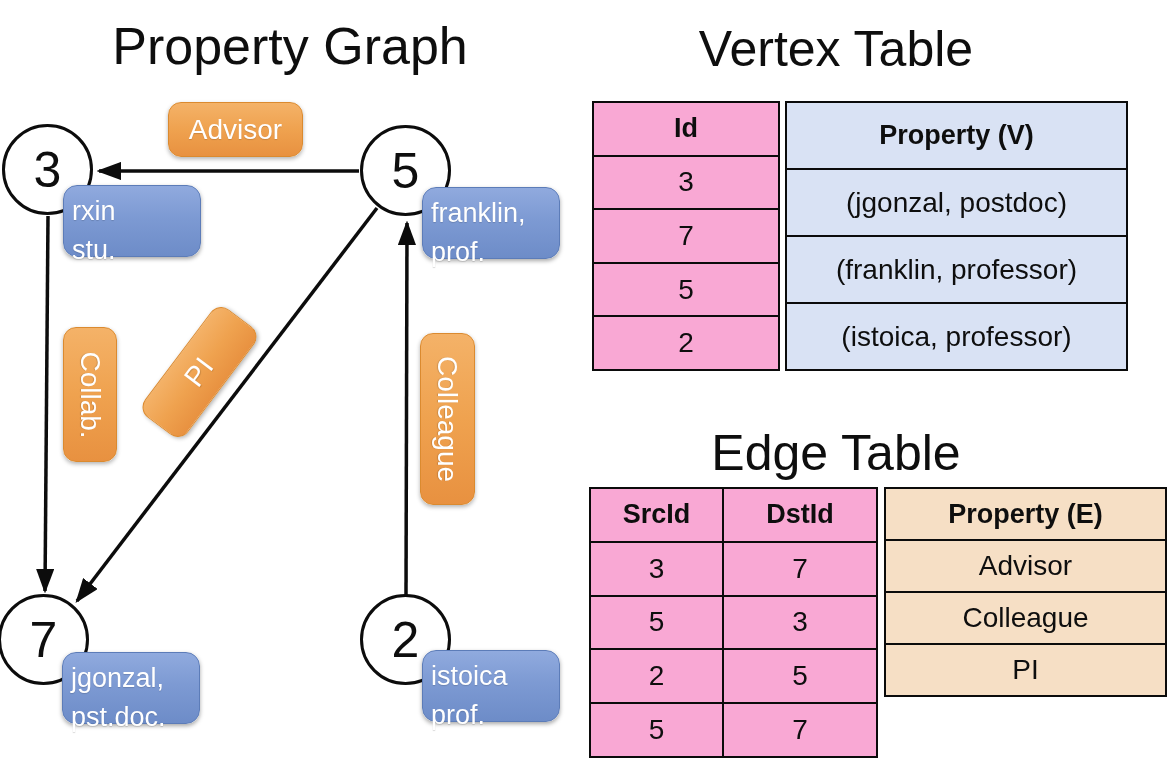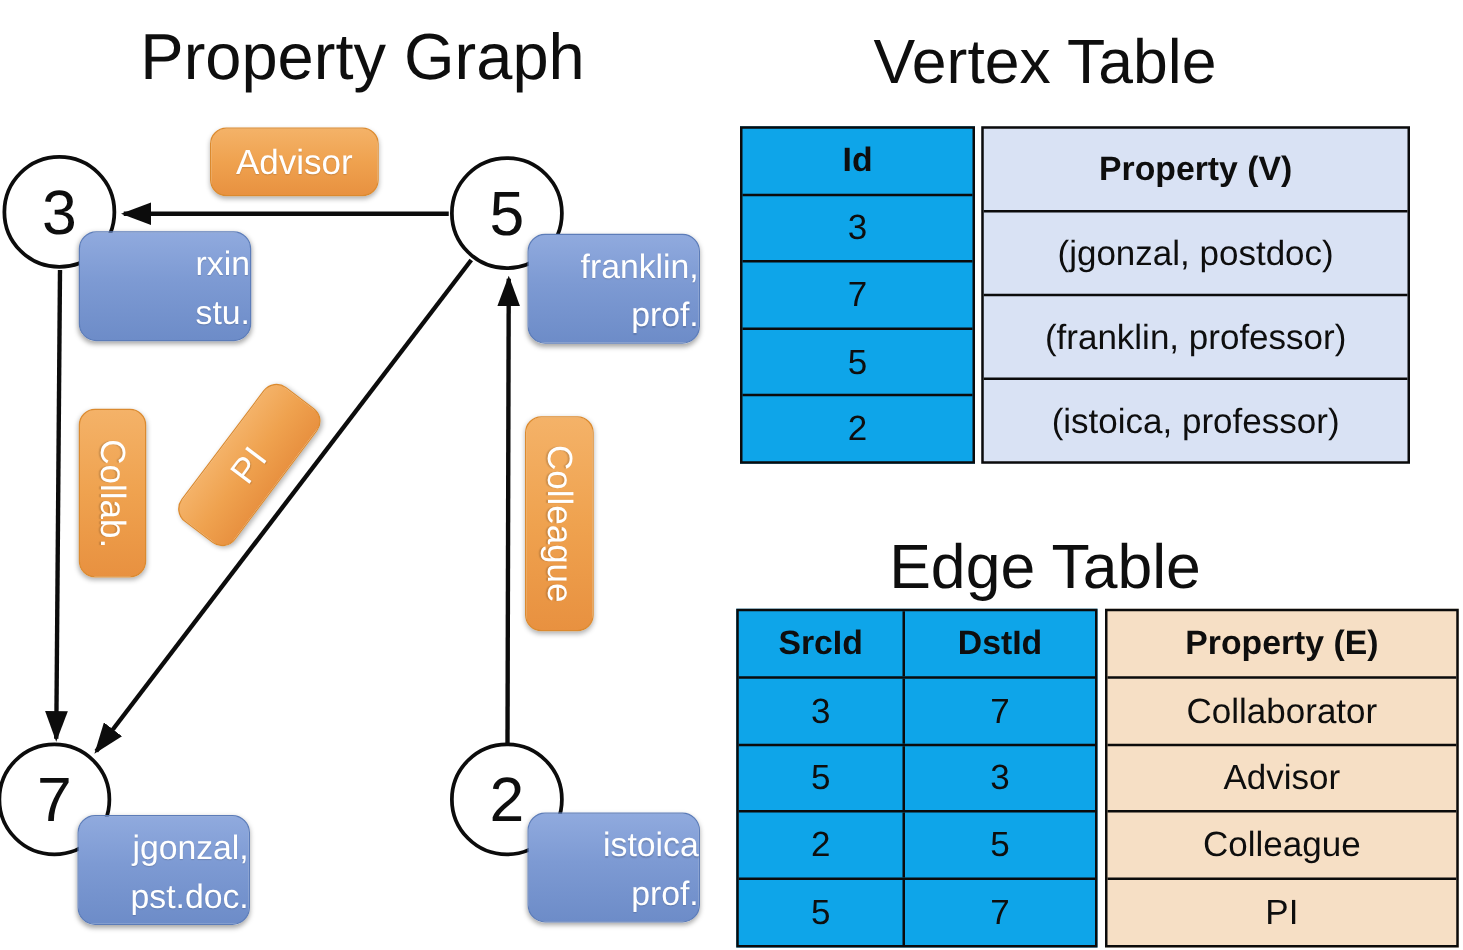--- a/index.html
+++ b/index.html
@@ -21,26 +21,25 @@
     position:absolute;width:85px;height:85px;border:3.5px solid #0c0c0c;border-radius:50%;
     background:#ffffff;display:flex;align-items:center;justify-content:center;
     font-size:50px;font-weight:300;color:#0e0e0e;z-index:2;
   }
   #circle-3{left:2px;top:124px;}
   #circle-5{left:360px;top:125px;}
   #circle-7{left:-2px;top:594px;}
   #circle-2{left:360px;top:594px;}
 
   .vbox{
-    position:absolute;width:138px;height:88px;border-radius:14px;z-index:3;
+    position:absolute;width:138px;height:72px;border-radius:14px;z-index:3;
     background:linear-gradient(180deg,#90AADE 0%,#7D9AD3 45%,#6D8CC8 100%);
     border:1.5px solid #5C7CB8;box-shadow:0 2px 4px rgba(0,0,0,0.35);
-    color:#fff;font-size:27px;line-height:1.45;padding:6px 0 0 20px;box-sizing:border-box;
+    color:#fff;font-size:27px;line-height:1.45;padding:6px 0 0 8px;box-sizing:border-box;
     text-shadow:0 1px 1px rgba(0,0,0,0.15);
-    text-align:right;
   }
   #vbox-rxin{left:63px;top:185px;}
   #vbox-franklin{left:422px;top:187px;}
   #vbox-jgonzal{left:62px;top:652px;}
   #vbox-istoica{left:422px;top:650px;}
 
   .ebox{
     position:absolute;z-index:4;border-radius:13px;
     background:linear-gradient(180deg,#F4B268 0%,#EFA24F 50%,#E89140 100%);
     border:1.5px solid #DB8A2F;box-shadow:0 2px 4px rgba(0,0,0,0.3);
@@ -49,36 +48,36 @@
   }
   #ebox-advisor{left:168px;top:102px;width:135px;height:55px;}
   #ebox-collab{left:63px;top:327px;width:54px;height:135px;}
   #ebox-colleague{left:420px;top:333px;width:55px;height:172px;}
   #ebox-pi{left:132px;top:345px;width:135px;height:54px;transform:rotate(-53deg);letter-spacing:1px;}
   .vtext{transform:rotate(90deg);white-space:nowrap;}
 
   
   .tbl{
     position:absolute;border:2.5px solid #0b0b0b;box-sizing:border-box;
-    display:flex;flex-direction:column;background:#0ea5e9;
+    display:flex;flex-direction:column;background:#f9a8d4;
   }
   .trow{flex:1;display:flex;align-items:stretch;}
   .trow + .trow{border-top:2px solid #0b0b0b;}
   .tcell{
     flex:1;display:flex;align-items:center;justify-content:center;
     font-size:28px;font-weight:300;color:#0e0e0e;white-space:nowrap;
   }
   .tcell.hdr{font-weight:bold;font-size:27px;}
   .tcell.divr{border-right:2px solid #0b0b0b;}
   .cell-fixed{flex:0 0 131px;}
 
   #vt-id{left:592px;top:101px;width:188px;height:270px;}
   #vt-prop{left:785px;top:101px;width:343px;height:270px;background:#D9E2F4;}
   #et-ids{left:589px;top:487px;width:289px;height:271px;}
-  #et-prop{left:884px;top:487px;width:283px;height:271px;background:#F6DFC5;}
+  #et-prop{left:884px;top:487px;width:283px;height:210px;background:#F6DFC5;}
 </style>
 </head>
 <body>
 
 <div class="canvas">
 
   <div class="title" id="pg-title">Property Graph</div>
   <div class="title" id="vt-title">Vertex Table</div>
   <div class="title" id="et-title">Edge Table</div>
 
@@ -193,23 +192,20 @@
       <div class="tcell cell-fixed divr">5</div>
       <div class="tcell">7</div>
     </div>
   </div>
 
   <div class="tbl" id="et-prop">
     <div class="trow">
         <div class="tcell hdr">Property (E)</div>
       </div>
     <div class="trow">
-        <div class="tcell">Collaborator</div>
-      </div>
-    <div class="trow">
         <div class="tcell">Advisor</div>
       </div>
     <div class="trow">
         <div class="tcell">Colleague</div>
       </div>
     <div class="trow">
         <div class="tcell">PI</div>
       </div>
   </div>
 

